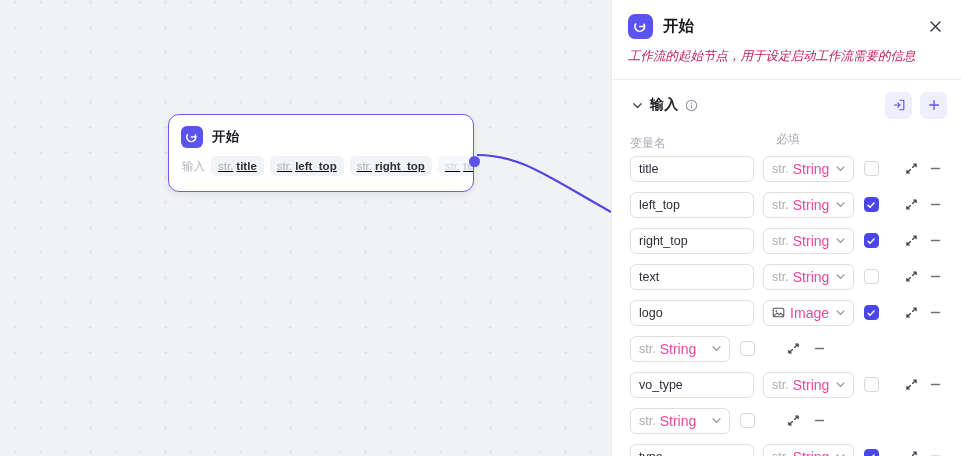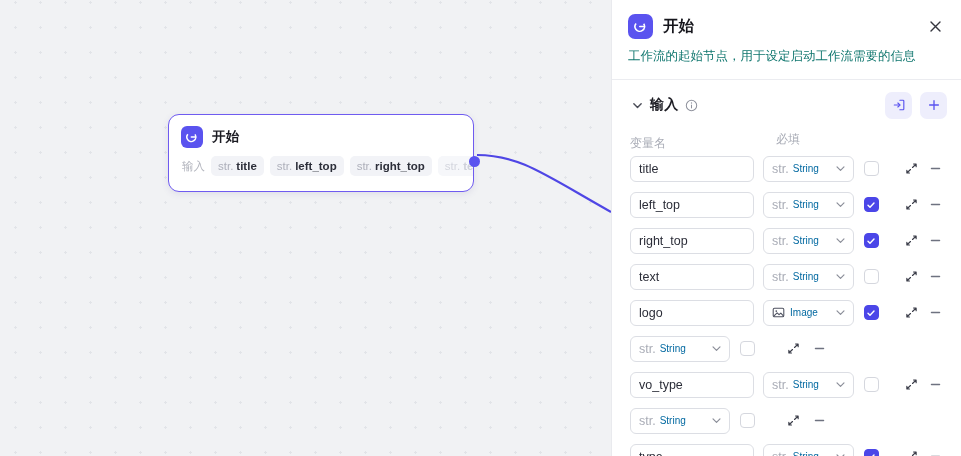--- a/index.html
+++ b/index.html
@@ -64,20 +64,21 @@
   .node-inputs-label {
     font-size: 11.5px; color: #b2b4bd; flex: 0 0 auto;
   }
   .chip {
     background: #f2f3f7;
     border-radius: 5px;
     padding: 3px 7px;
     font-size: 11.5px;
     flex: 0 0 auto;
     line-height: 1.25;
+    text-decoration: underline;
   }
   .chip .pre { color: #aeb0bb; margin-right: 3px; }
   .chip .nm { color: #2d2f3a; font-weight: bold; }
   .chip.faded { background: #f6f7fa; }
   .chip.faded .pre { color: #d4d6de; }
   .chip.faded .nm { color: #cfd1da; font-weight: bold; }
   #port-out {
     position: absolute;
     right: -6.5px; top: 41px;
     width: 11px; height: 11px;
@@ -109,22 +110,23 @@
   }
   .panel-title { font-size: 15.5px; font-weight: bold; color: #16161c; }
   #close-btn {
     position: absolute; right: 12px; top: 12px;
     width: 28px; height: 28px;
     display: flex; align-items: center; justify-content: center;
     cursor: pointer; border-radius: 6px;
   }
   .panel-desc {
     padding: 9px 16px 13px 16px;
-    font-size: 12.5px; color: #0f766e;
+    font-size: 12.5px; color: #be185d;
     line-height: 1.4;
+    font-style: italic;
   }
   .panel-divider { height: 1px; background: #ebecf0; }
 
   .section-head {
     display: flex; align-items: center;
     padding: 12px 14px 10px 18px;
     position: relative;
   }
   .chev {
     width: 14px; margin-right: 6px;
@@ -180,21 +182,21 @@
   .sel {
     width: 100%; height: 26px;
     border: 1px solid #dcdee4;
     border-radius: 6px;
     background: #fff;
     display: flex; align-items: center;
     padding: 0 7px 0 8px;
     cursor: pointer;
   }
   .sel .tpre { font-size: 12.5px; color: #a9acb6; margin-right: 4px; }
-  .sel .tval { font-size: 10px; color: #0369a1; }
+  .sel .tval { font-size: 14px; color: #ec4899; }
   .sel .timg { margin-right: 5px; display: flex; align-items: center; }
   .sel .tcaret { margin-left: auto; display: flex; align-items: center; }
 
   .cell-req { width: 40px; display: flex; align-items: center; }
   .cbox {
     width: 15px; height: 15px;
     border: 1.4px solid #d5d7de;
     border-radius: 4px;
     background: #fff;
     cursor: pointer;

